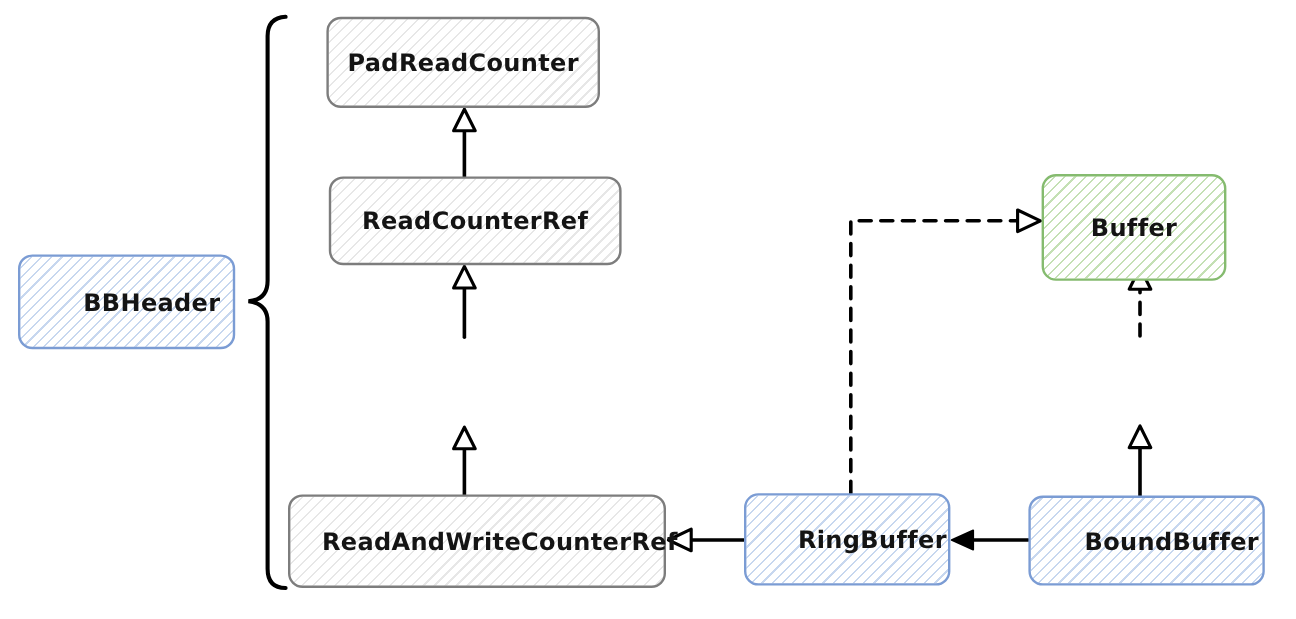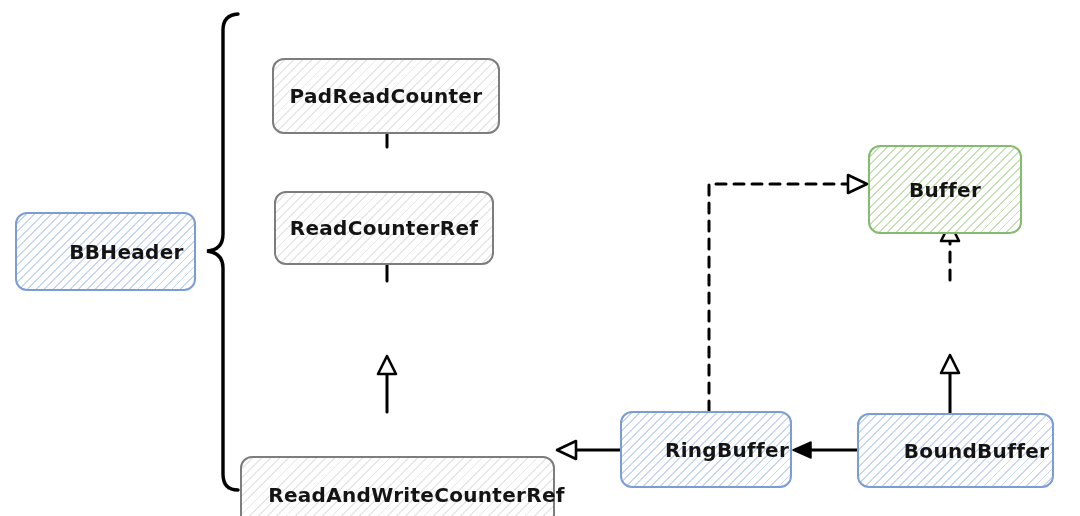--- a/index.html
+++ b/index.html
@@ -38,21 +38,20 @@
   }
   .node.gray {
     border-color: var(--gray_stroke, #7d7d7d);
     background:
       repeating-linear-gradient(135deg,
         var(--gray_hatch, #e7e7e7) 0px,
         var(--gray_hatch, #e7e7e7) 1.3px,
         transparent 1.3px,
         transparent 6.5px),
       #ffffff;
-    margin-top: 44px;
   }
   .node.blue {
     border-color: var(--blue_stroke, #7b9cd4);
     background:
       repeating-linear-gradient(135deg,
         var(--blue_hatch, #c7d7ef) 0px,
         var(--blue_hatch, #c7d7ef) 1.3px,
         transparent 1.3px,
         transparent 6px),
       #ffffff;
@@ -157,21 +156,21 @@
   </svg>
 
   <div class="node blue" style="left:15px; top:212px; width:181px; height:79px;">
     <span>BBHeader</span>
   </div>
 
   <div class="node gray" style="left:272px; top:14px; width:228px; height:76px;">
     <span>PadReadCounter</span>
   </div>
 
-  <div class="node gray" style="left:274px; top:147px; width:220px; height:74px;">
+  <div class="node gray" style="left:274px; top:147px; width:244px; height:74px;">
     <span>ReadCounterRef</span>
   </div>
 
 
   <div class="node gray" style="left:240px; top:412px; width:315px; height:78px;padding-left:38px;">
     <span>ReadAndWriteCounterRef</span>
   </div>
 
   <div class="node blue" style="left:620px; top:411px; width:172px; height:77px;">
     <span>RingBuffer</span>

